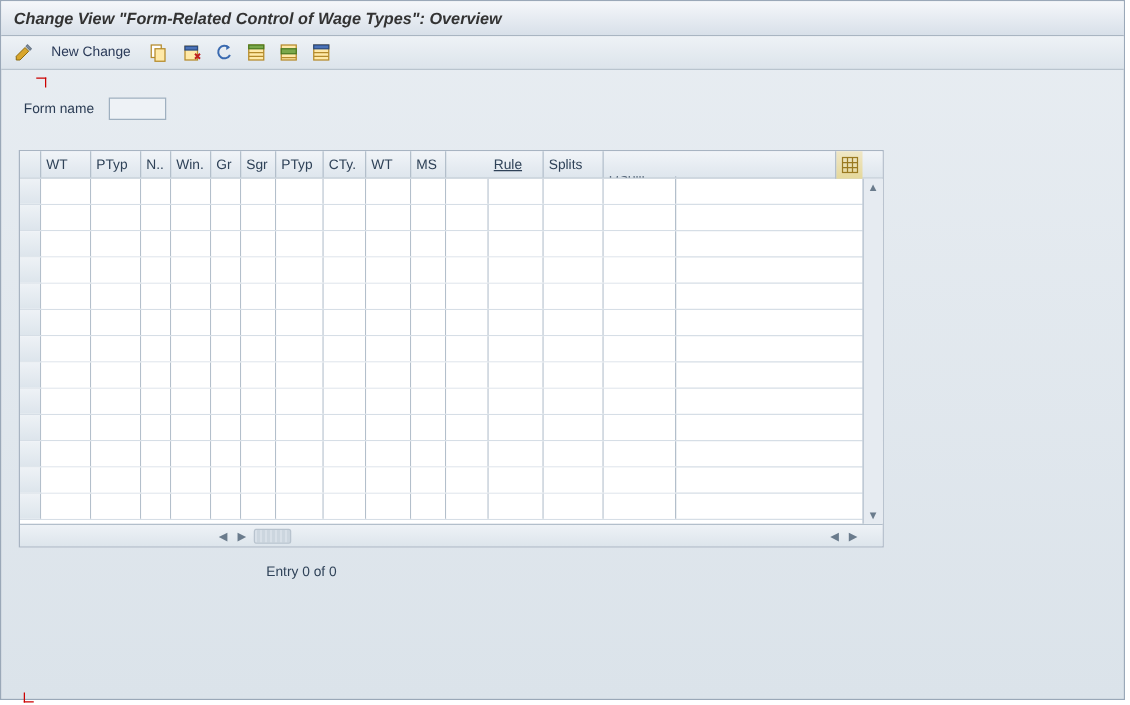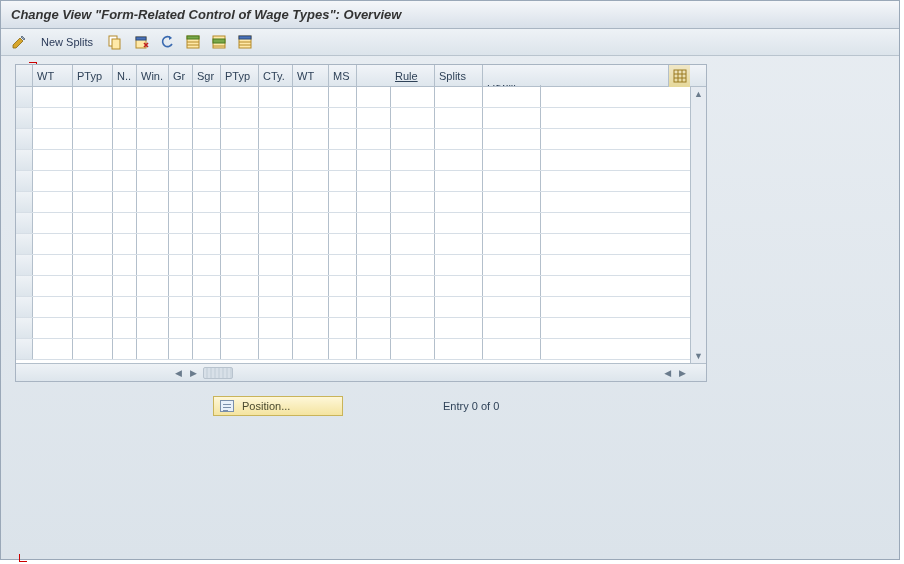--- a/index.html
+++ b/index.html
@@ -207,21 +207,21 @@
     <span>Change View "Form-Related Control of Wage Types": Overview</span>
   </div>
 
   <div class="toolbar">
     <div class="tb-btn" title="Display/Change">
       <svg width="16" height="16" viewBox="0 0 16 16">
           <path d="M2 11 L9 4 L12 7 L5 14 L2 14 Z" fill="#d8a62c" stroke="#8a6a10" stroke-width="0.8"></path>
           <path d="M10 3 L13 6 L14 5 L11 2 Z" fill="#9aa9ba" stroke="#6a7888"></path>
         </svg>
     </div>
-    <div class="tb-text">New Splits</div>
+    <div class="tb-text">New Change</div>
     <div class="tb-btn">
       <svg width="16" height="16" viewBox="0 0 16 16">
           <rect x="2" y="2" width="8" height="10" fill="#fff" stroke="#b48a2a"></rect>
           <rect x="5" y="5" width="8" height="10" fill="#ffe9a8" stroke="#b48a2a"></rect>
         </svg>
     </div>
     <div class="tb-btn">
       <svg width="16" height="16" viewBox="0 0 16 16">
           <rect x="3" y="3" width="10" height="11" fill="#ffe9a8" stroke="#b48a2a"></rect>
           <rect x="3" y="3" width="10" height="3" fill="#4a72b8" stroke="#2a4a80"></rect>
@@ -255,20 +255,24 @@
           <rect x="2" y="2" width="12" height="3" fill="#4a72b8" stroke="#2a4a80"></rect>
           <line x1="2" y1="8" x2="14" y2="8" stroke="#b48a2a"></line>
           <line x1="2" y1="11" x2="14" y2="11" stroke="#b48a2a"></line>
         </svg>
     </div>
   </div>
 
   <div class="content">
     <div class="red-corner red-tl"></div>
 
+    <div class="field-row">
+      <span class="field-label">Form name</span>
+      <input class="field-input" value="" style="">
+    </div>
 
     <div class="grid-wrap">
       <div class="grid-head" id="grid-head">
         <div class="row-handle"></div>
 
       <div class="gh-cell" style="width: 40px;">WT</div>
           <div class="gh-cell" style="width: 40px;">PTyp</div>
           <div class="gh-cell" style="width: 24px;">N..</div>
           <div class="gh-cell" style="width: 32px;">Win.</div>
           <div class="gh-cell" style="width: 24px;">Gr</div>
@@ -526,22 +530,18 @@
         <div class="arrow">▶</div>
         <div class="track"></div>
         <div class="fill"></div>
         <div class="arrow">◀</div>
         <div class="arrow">▶</div>
         <div style="width:16px"></div>
       </div>
     </div>
 
     <div class="footer-row">
-      <div class="position-btn">
-        <span class="pos-ico"></span>
-        <span>Position...</span>
-      </div>
       <span class="entry-count">Entry 0 of 0</span>
     </div>
 
     <div class="red-corner" style="top:498px; left:18px; transform:none; border-left:1px solid #c00; border-bottom:1px solid #c00;"></div>
   </div>
 </div>
 
 </body></html>

